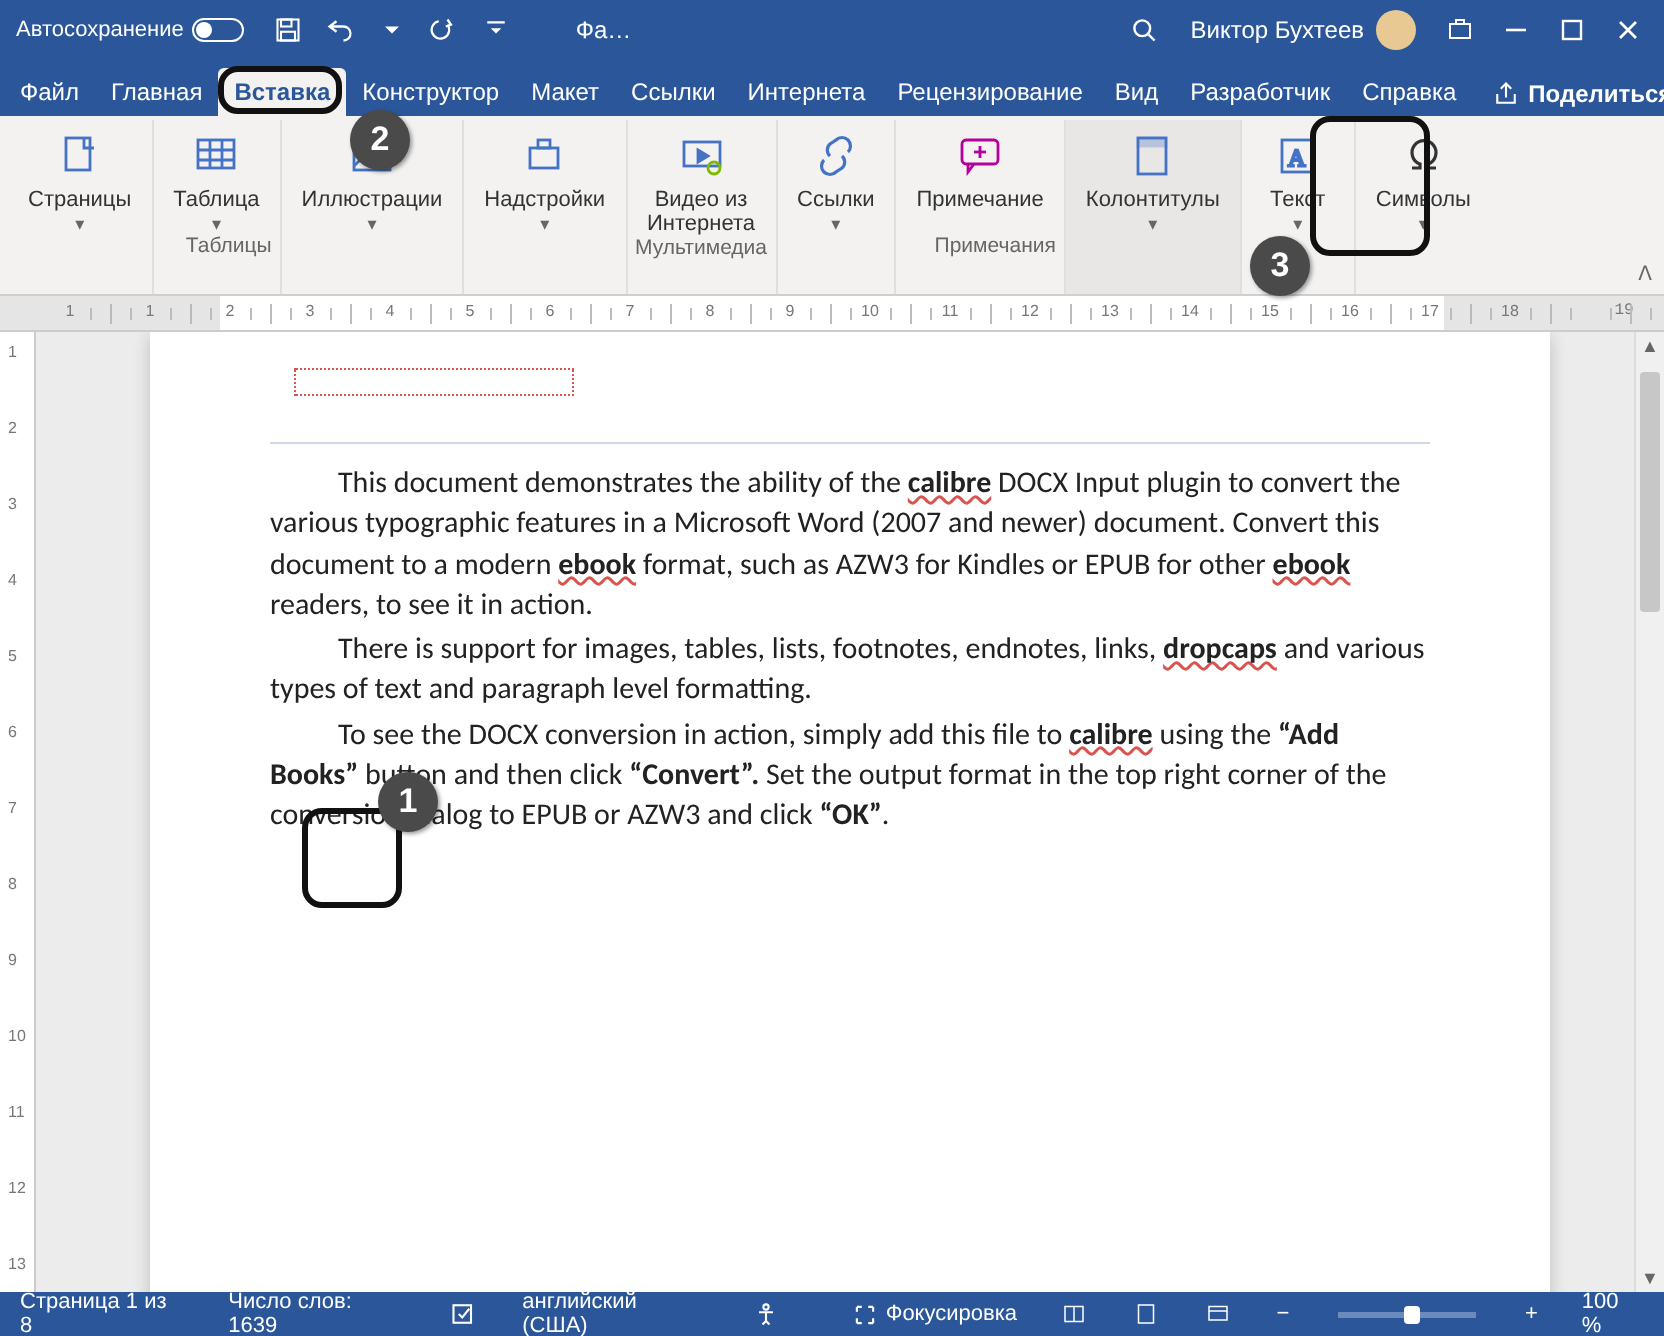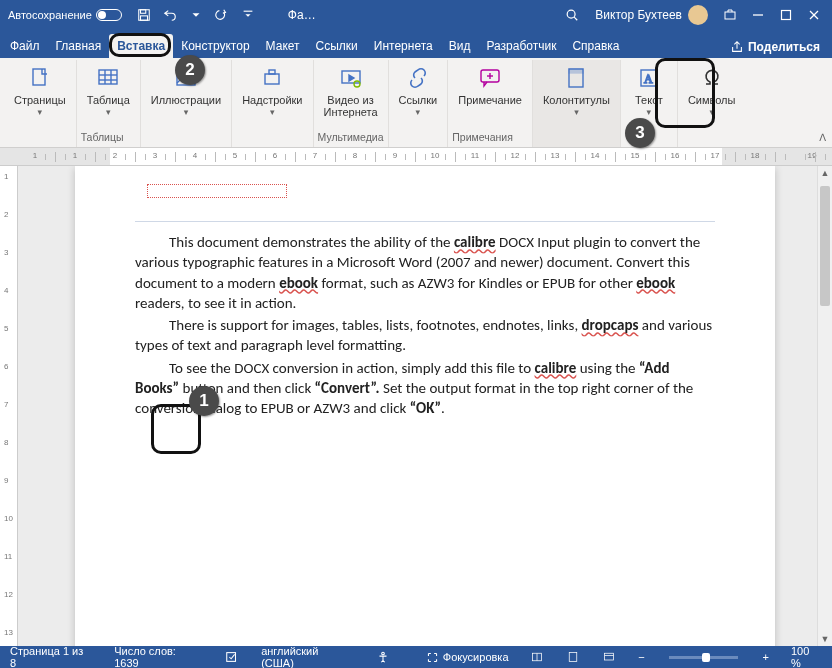--- a/index.html
+++ b/index.html
@@ -25,21 +25,21 @@
   .tab { padding:5px 8px 5px 8px; font-size:12px; cursor:pointer; }
   .tab.active { background:#f3f2f1; color:#2b579a; font-weight:600; border-radius:3px 3px 0 0;}
   .tabs .spacer { flex:1; }
   .tab.share { display:flex; align-items:center; gap:4px; font-weight:600; padding:4px 10px;}
   .tab.share svg { width:14px; height:14px; }
   
   
   .ribbon { height:90px; background:#f3f2f1; border-bottom:1px solid #d0cfce; display:flex; padding:2px 4px 0 4px; position:relative;}
   .ribbon-group { display:flex; flex-direction:column; align-items:center; border-right:1px solid #e1dfdd; padding:0 4px;}
   .ribbon-group .controls { display:flex; align-items:flex-start; flex:1;}
-  .ribbon-group .group-label { font-size:10.5px; color:#666; padding-bottom:4px; text-align:left; width:100%;}
+  .ribbon-group .group-label { font-size:10.5px; color:#666; padding-bottom:18px; text-align:right; width:100%;}
   .rbtn { display:flex; flex-direction:column; align-items:center; justify-content:flex-start; padding:4px 6px 0 6px; min-width:48px; text-align:center; cursor:pointer; gap:2px; }
   .rbtn .ricon { width:28px; height:28px; display:flex; align-items:center; justify-content:center; }
   .rbtn .ricon svg { width:24px; height:24px; }
   .rbtn .rlabel { font-size:11px; color:#333; line-height:12px; }
   .rbtn .chev { font-size:9px; color:#666; line-height:8px; }
   .ribbon .collapse-arrow { position:absolute; right:6px; bottom:4px; color:#666; font-size:10px; }
   
   
   .ruler-h { height:18px; background:#fff; border-bottom:1px solid #ccc; position:relative; overflow:hidden; font-size:8px; color:#777; }
   .ruler-h .tick { position:absolute; top:0; height:18px; border-left:1px solid #bbb; }
@@ -154,20 +154,21 @@
 </div>
 
 <div class="tabs">
   <div class="tab">Файл</div>
   <div class="tab">Главная</div>
   <div class="tab active">Вставка</div>
   <div class="tab">Конструктор</div>
   <div class="tab">Макет</div>
   <div class="tab">Ссылки</div>
   <div class="tab">Интернета</div>
+  <div class="tab">Рецензирование</div>
   <div class="tab">Вид</div>
   <div class="tab">Разработчик</div>
   <div class="tab">Справка</div>
   <div class="spacer"></div>
   <div class="tab share">
     <svg viewBox="0 0 16 16" fill="none" stroke="#fff" stroke-width="1.2">
         <path d="M3 8 v5 h10 v-5 M8 2 v8 M5 5 l3-3 3 3"></path>
       </svg>
     <span>Поделиться</span>
   </div>

